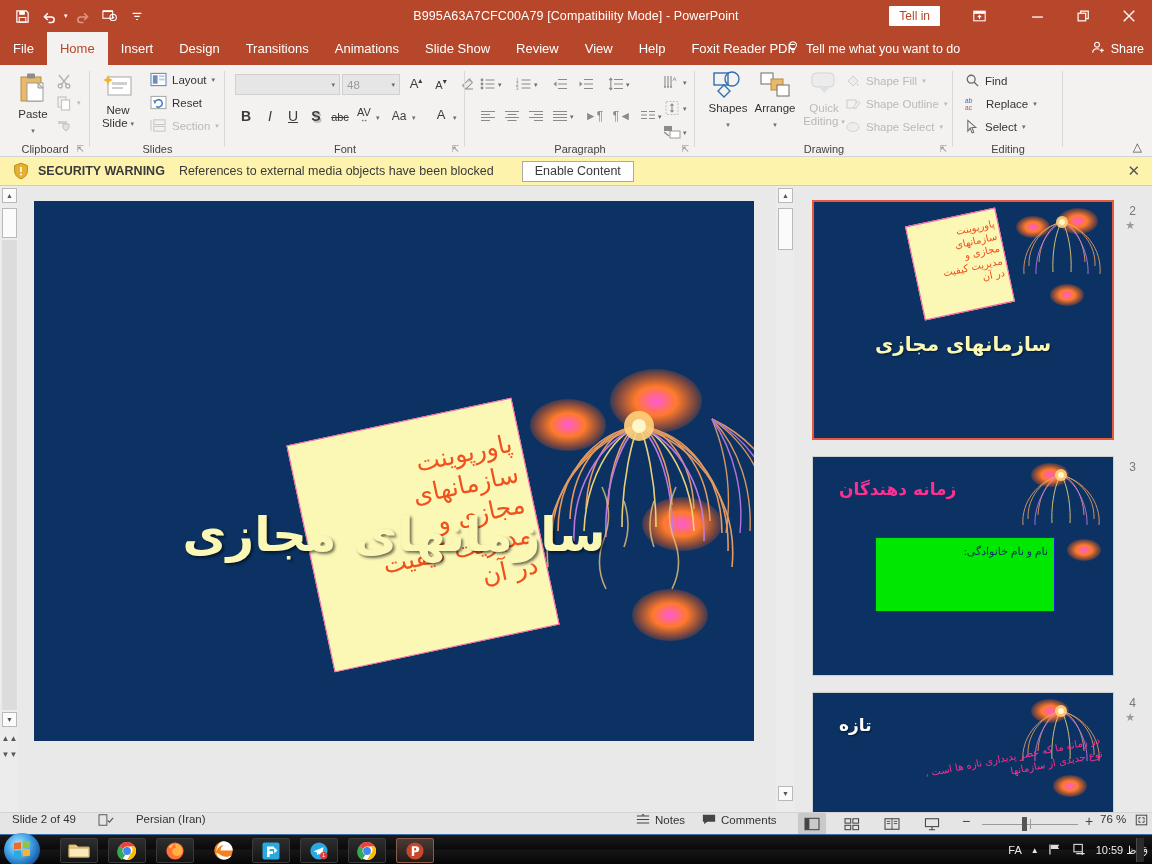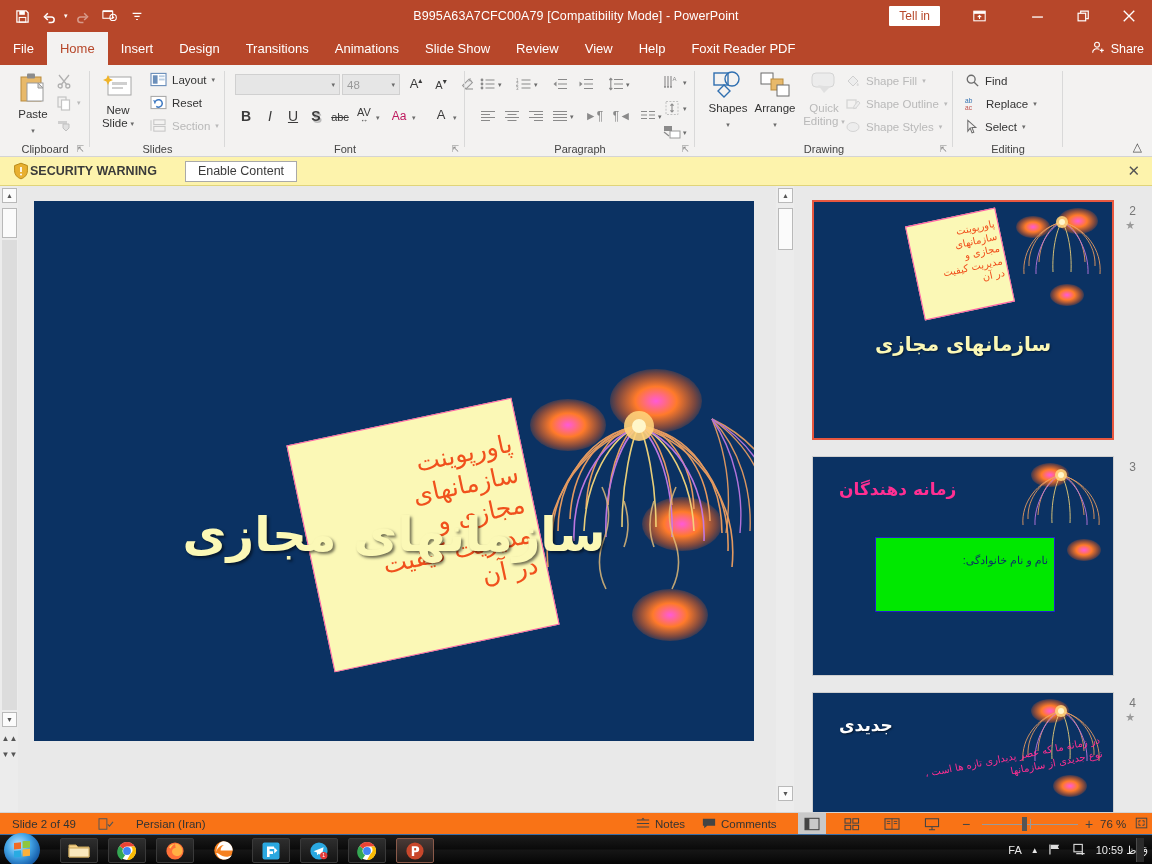--- a/index.html
+++ b/index.html
@@ -97,21 +97,21 @@
     align-items: center; justify-content: center; font-size: 14px; color: #3b3b3b;
   }
   .caret { font-size: 7px; color: #6b6b6b; }
 
   
   .secbar {
     position: absolute; left: 0; top: 157px; width: 1152px; height: 29px;
     background: #fdf3ac; border-bottom: 1px solid #e0d47a;
     display: flex; align-items: center; font-size: 12.5px; color: #3a3a3a;
   }
-  .sec-strong { font-weight: bold; }
+  .sec-strong { font-weight: bold; margin-left: 8px; }
   .enable-btn {
     margin-left: 28px; background: #fff; border: 1px solid #a9a9a9;
     height: 21px; padding: 0 12px; display: flex; align-items: center; font-size: 12.5px;
   }
   .sec-close { position: absolute; right: 12px; font-size: 15px; color: #555; }
 
   
   .workspace { position: absolute; left: 0; top: 186px; width: 1152px; height: 626px; background: #e9e9e9; }
 
   
@@ -181,33 +181,33 @@
   }
   .t-note-text {
     position: absolute; right: 3px; top: 9px; width: 84px; text-align: right; direction: rtl;
     color: #f0511d; font-size: 10px; line-height: 12.5px; font-family: "DejaVu Sans", sans-serif;
   }
   .t-title {
     position: absolute; direction: rtl; font-family: "DejaVu Sans", sans-serif; font-weight: bold;
   }
   .greenbox { position: absolute; background: #00e800; border: 1px solid #2222cc; }
   .greenbox-text {
-    position: absolute; right: 6px; top: 16px; direction: rtl; color: #0b3263;
-    font-size: 11px; font-family: Liberation Sans, sans-serif;
+    position: absolute; right: 6px; top: 7px; direction: rtl; color: #0b3263;
+    font-size: 11px; font-family: Liberation Serif, serif;
   }
   .slanted-text {
     position: absolute; direction: rtl; color: #ff2f92; font-size: 10px; line-height: 14px;
     font-family: "DejaVu Sans", sans-serif; transform: rotate(-11deg); text-align: right;
   }
 
   
   .statusbar {
     position: absolute; left: 0; top: 812px; width: 1152px; height: 22px;
-    background: #f97316; border-top: 1px solid #d4d4d4;
-    display: flex; align-items: center; font-size: 11.5px; color: #333;
+    background: #e5e5e5; border-top: 1px solid #d4d4d4;
+    display: flex; align-items: flex-start; font-size: 11.5px; color: #333;
   }
   .sb-item { display: flex; align-items: center; gap: 5px; }
   .sb-viewbtn {
     width: 28px; height: 22px; display: flex; align-items: center; justify-content: center; color: #444;
   }
   .sb-viewbtn.active { background: #c9c9c9; }
   .zoom-track { position: relative; width: 96px; height: 22px; display: flex; align-items: center; }
   .zoom-line { position: absolute; left: 0; top: 11px; width: 96px; height: 1px; background: #9a9a9a; }
   .zoom-mid { position: absolute; left: 48px; top: 6px; width: 1px; height: 10px; background: #9a9a9a; }
   .zoom-thumb { position: absolute; left: 40px; top: 4px; width: 5px; height: 14px; background: #555; }
@@ -305,20 +305,29 @@
     <div class="tab">Insert</div>
     <div class="tab">Design</div>
     <div class="tab">Transitions</div>
     <div class="tab">Animations</div>
     <div class="tab">Slide Show</div>
     <div class="tab">Review</div>
     <div class="tab">View</div>
     <div class="tab">Help</div>
     <div class="tab">Foxit Reader PDF</div>
   </div>
+  <div class="tellme">
+    <span>
+      <svg width="14" height="15" viewBox="0 0 16 16">
+          <path d="M8 1.5a4 4 0 0 1 2.4 7.2c-.5.4-.7 1-.7 1.6H6.3c0-.6-.2-1.2-.7-1.6A4 4 0 0 1 8 1.5z" fill="none" stroke="#fff" stroke-width="1.2"></path>
+          <path d="M6.4 12h3.2M7 13.8h2" stroke="#fff" stroke-width="1.2"></path>
+        </svg>
+    </span>
+    <span>Tell me what you want to do</span>
+  </div>
   <div class="share">
     <span>
       <svg width="15" height="15" viewBox="0 0 16 16">
           <circle cx="6.4" cy="5" r="2.6" fill="none" stroke="#fff" stroke-width="1.2"></circle>
           <path d="M1.8 13.5c0-2.6 2-4.2 4.6-4.2 1 0 1.9.2 2.6.7" fill="none" stroke="#fff" stroke-width="1.2"></path>
           <path d="M11.5 9v4.2M9.4 11.1h4.2" stroke="#fff" stroke-width="1.2"></path>
         </svg>
     </span>
     <span>Share</span>
   </div>
@@ -450,21 +459,21 @@
       <div class="fbtn fmt-b" style="left:10px;top:40px">B</div>
       <div class="fbtn fmt-i" style="left:34px;top:40px">I</div>
       <div class="fbtn fmt-u" style="left:57px;top:40px">U</div>
       <div class="fbtn fmt-b" style="left:80px;top:40px;text-shadow:1.5px 1.5px 0 #bbb">S</div>
       <div class="fbtn fmt-s" style="left:104px;top:41px;font-size:11px">abc</div>
       <div class="fbtn" style="left:128px;top:40px;flex-direction:column;font-size:9px;line-height:8px">
         <span style="font-size:11px">AV</span>
         <span style="font-size:8px">↔</span>
       </div>
       <span class="caret" style="position:absolute;left:151px;top:49px">▾</span>
-      <div class="fbtn" style="left:163px;top:40px;font-size:12px;color:#be185d">Aa</div>
+      <div class="fbtn" style="left:163px;top:40px;font-size:12px;color:#404040">Aa</div>
       <span class="caret" style="position:absolute;left:187px;top:49px">▾</span>
       <div class="fbtn" style="left:205px;top:38px;flex-direction:column;line-height:11px">
         <span style="font-size:13px">A</span>
       </div>
       <span class="caret" style="position:absolute;left:228px;top:49px">▾</span>
 
       <div class="glabel">Font</div>
       <div class="dlg" style="right:6px">⇱</div>
       <div class="gsep"></div>
     </div>
@@ -652,21 +661,21 @@
         </span>
         <span>Shape Outline</span>
         <span class="caret dimtxt">▾</span>
       </div>
       <div class="smrow dimtxt" style="left:150px;top:54px">
         <span class="ico">
           <svg width="16" height="16" viewBox="0 0 16 16">
               <ellipse cx="8" cy="8" rx="6" ry="4.5" fill="#ededed" stroke="#d4d4d4"></ellipse>
             </svg>
         </span>
-        <span>Shape Styles</span>
+        <span>Shape Select</span>
         <span class="caret dimtxt">▾</span>
       </div>
       <div class="glabel">Drawing</div>
       <div class="dlg" style="right:6px">⇱</div>
       <div class="gsep"></div>
     </div>
 
     <div class="rgroup" style="left:953px;width:110px">
       <div class="smrow" style="left:12px;top:8px">
         <span class="ico">
@@ -705,20 +714,21 @@
 
   <div class="secbar">
     <span style="margin-left:12px;display:flex;align-items:center">
       <svg width="18" height="18" viewBox="0 0 18 18">
           <path d="M9 1.2l6.4 2.4v5.2c0 4-2.9 7-6.4 8-3.5-1-6.4-4-6.4-8V3.6z" fill="#e8b030" stroke="#b88a1a"></path>
           <path d="M9 5v5" stroke="#fff" stroke-width="1.7"></path>
           <circle cx="9" cy="12.6" r="1" fill="#fff"></circle>
         </svg>
     </span>
     <span class="sec-strong">SECURITY WARNING</span>
+    <span style="margin-left:14px">References to external media objects have been blocked</span>
     <div class="enable-btn">Enable Content</div>
     <span class="sec-close">✕</span>
   </div>
 
   <div class="workspace">
 
     <div class="lscroll">
       <div class="ls-arrow" style="top:2px">▲</div>
       <div class="ls-thumb"></div>
       <div class="ls-track"></div>
@@ -902,21 +912,21 @@
                 <path d="M52 14 C 66 20, 79 43, 78 64"></path>
               </g>
             <g stroke="#f5d77a">
                 <path d="M52 14 C 46 22, 42 44, 43 62"></path>
                 <path d="M52 14 C 58 22, 62 44, 61 62"></path>
               </g>
           </g>
           <circle cx="52" cy="14" r="6" fill="#ffd27a" opacity="0.9"></circle>
             <circle cx="52" cy="14" r="3" fill="#fff6c9"></circle>
         </svg>
-        <div class="t-title" style="left:26px;top:22px;color:#ffffff;font-size:17px;text-shadow:1px 1px 2px rgba(0,0,0,.6)">جدیدی</div>
+        <div class="t-title" style="left:26px;top:22px;color:#ffffff;font-size:17px;text-shadow:1px 1px 2px rgba(0,0,0,.6)">تازه</div>
         <div class="slanted-text" style="left:80px;top:60px;width:210px">
           <div>در زمانه ما که عصر پدیداری تازه ها است ،</div>
           <div>نوع جدیدی از سازمانها</div>
         </div>
       </div>
       <div class="thumb-num" style="top:510px">4</div>
       <div class="thumb-star" style="top:525px">★</div>
     </div>
   </div>
 

